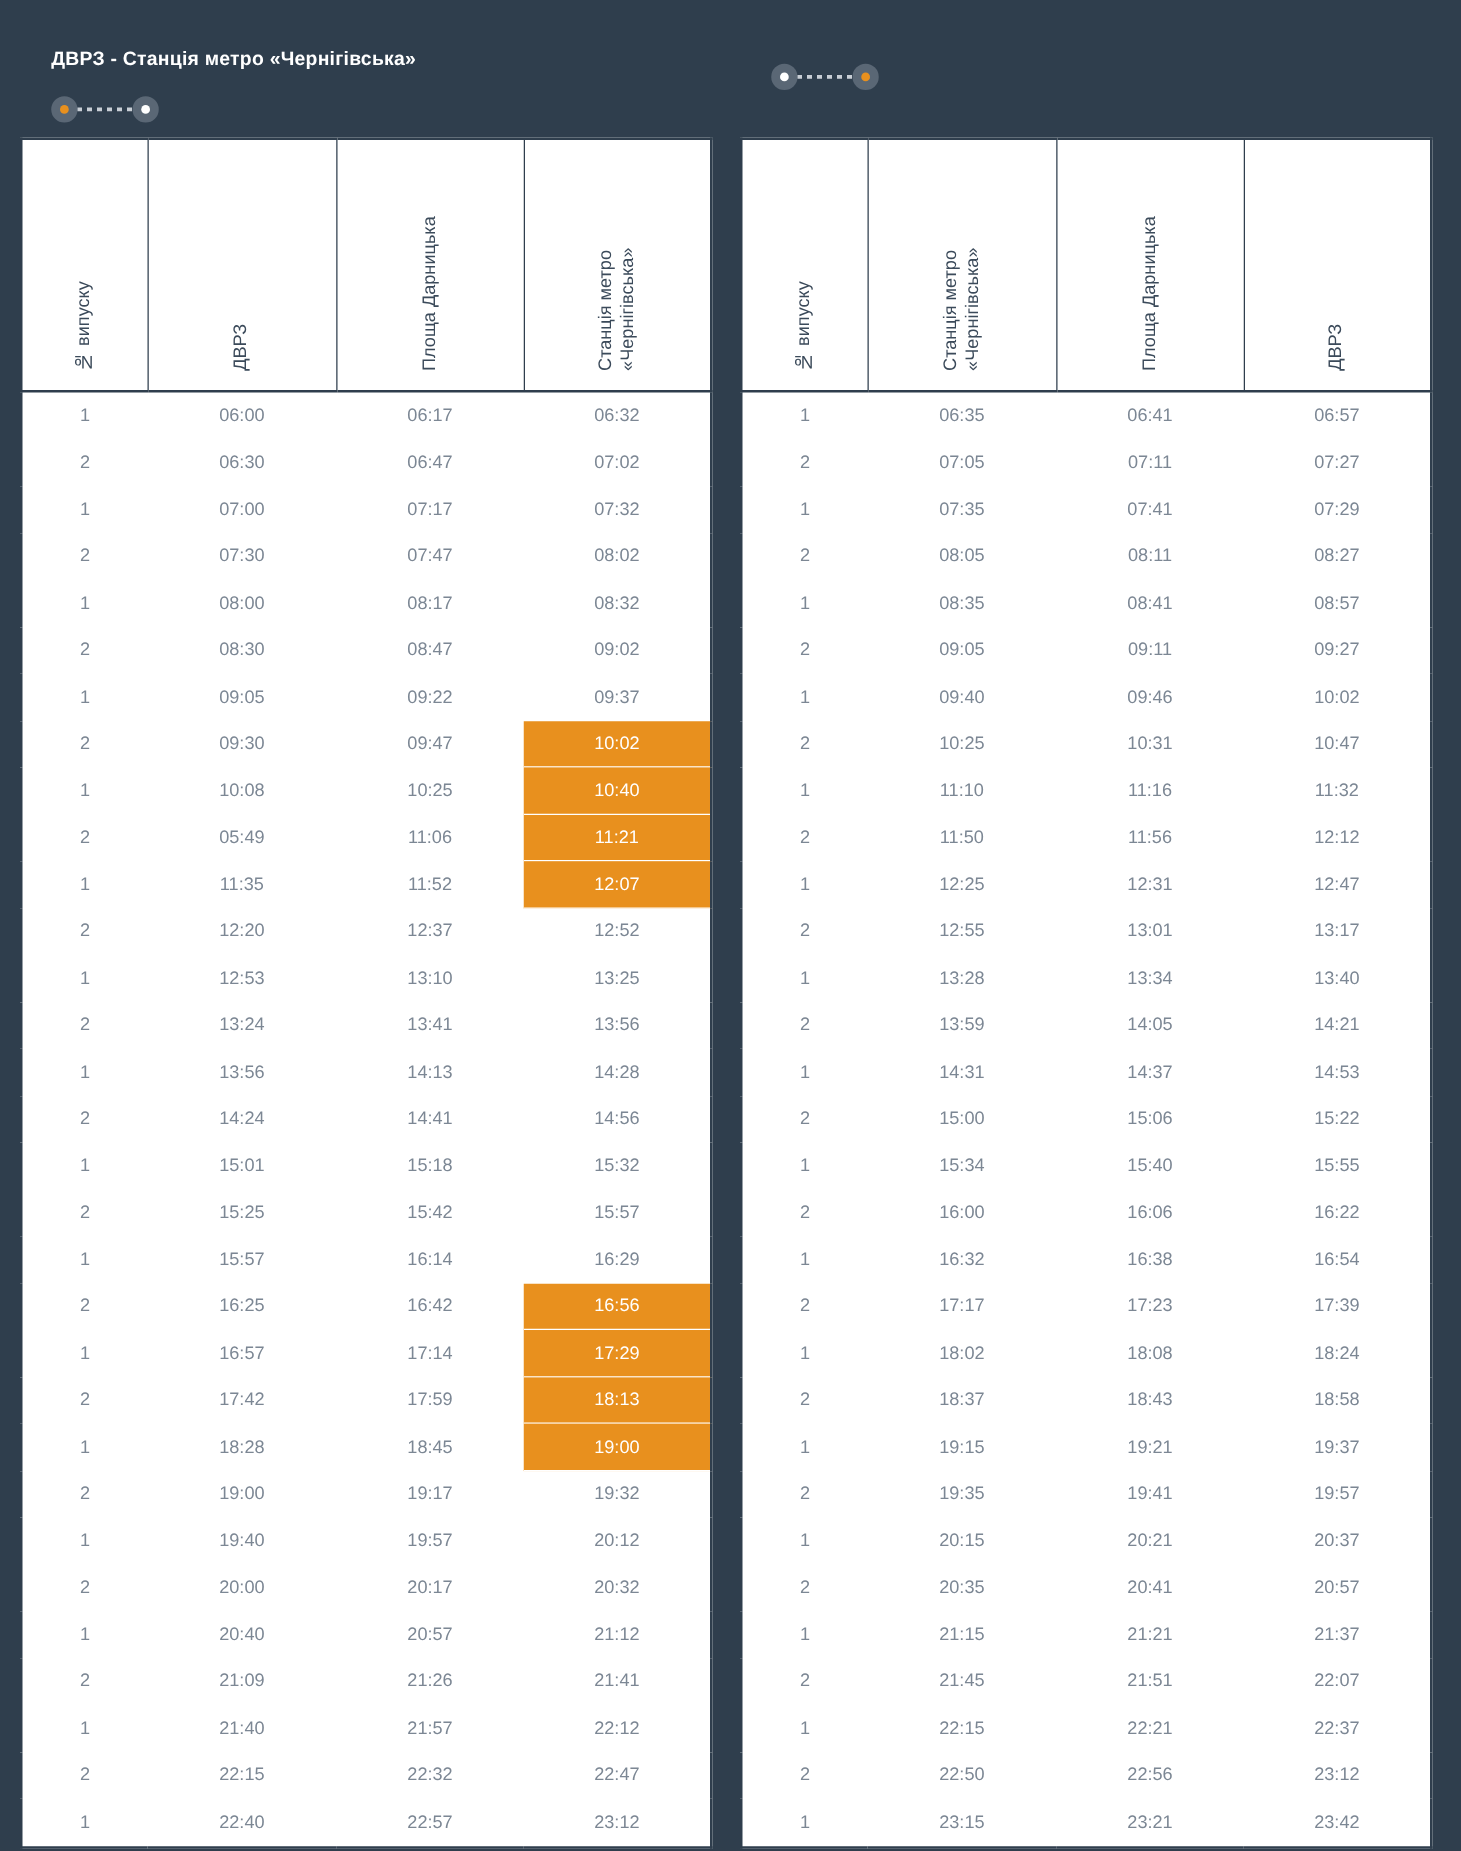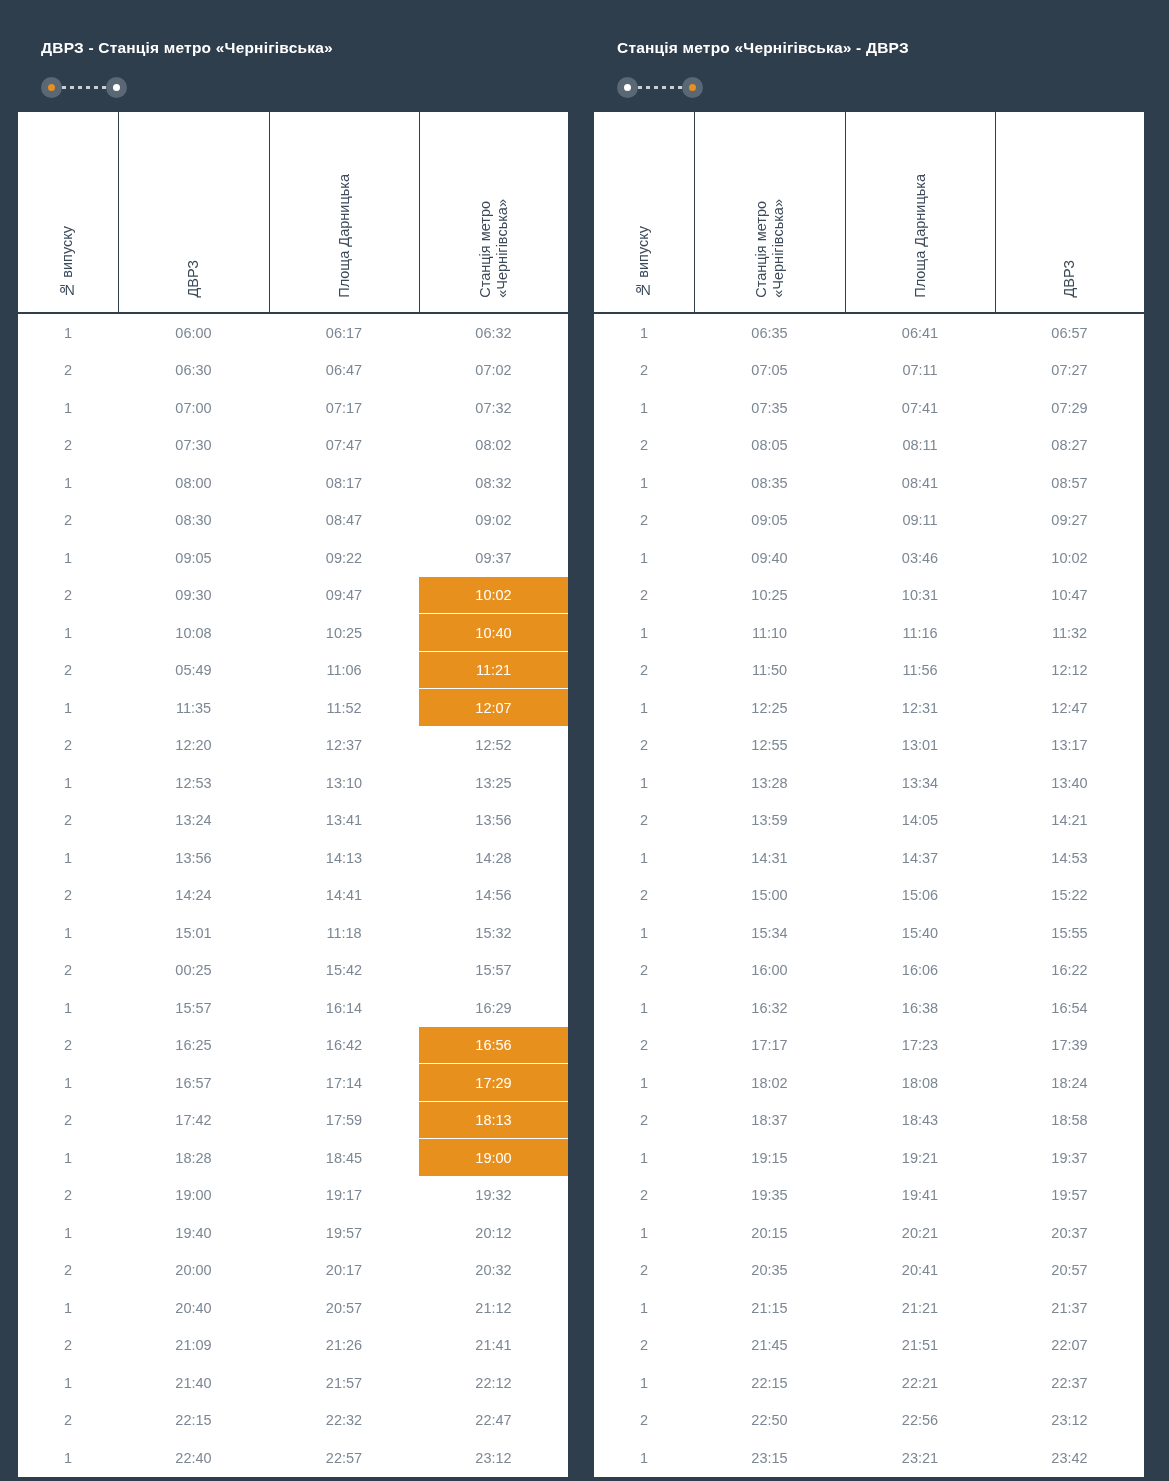--- a/index.html
+++ b/index.html
@@ -244,26 +244,26 @@
           </tr>
           <tr>
             <td>2</td>
             <td>14:24</td>
             <td>14:41</td>
             <td>14:56</td>
           </tr>
           <tr>
             <td>1</td>
             <td>15:01</td>
-            <td>11:18</td>
+            <td>15:18</td>
             <td>15:32</td>
           </tr>
           <tr>
             <td>2</td>
-            <td>00:25</td>
+            <td>15:25</td>
             <td>15:42</td>
             <td>15:57</td>
           </tr>
           <tr>
             <td>1</td>
             <td>15:57</td>
             <td>16:14</td>
             <td>16:29</td>
           </tr>
           <tr>
@@ -337,21 +337,20 @@
             <td>22:40</td>
             <td>22:57</td>
             <td>23:12</td>
           </tr>
         </tbody>
     </table>
   </div>
 
   <div class="panel">
     <div class="panel-header">
-      <div class="panel-title">Станція метро «Чернігівська» - ДВРЗ</div>
       <div class="route-indicator">
         <span class="rnode whitefirst">
             <i></i>
           </span>
         <span class="rline"></span>
         <span class="rnode orangelast">
             <i></i>
           </span>
       </div>
     </div>
@@ -404,21 +403,21 @@
           </tr>
           <tr>
             <td>2</td>
             <td>09:05</td>
             <td>09:11</td>
             <td>09:27</td>
           </tr>
           <tr>
             <td>1</td>
             <td>09:40</td>
-            <td>03:46</td>
+            <td>09:46</td>
             <td>10:02</td>
           </tr>
           <tr>
             <td>2</td>
             <td>10:25</td>
             <td>10:31</td>
             <td>10:47</td>
           </tr>
           <tr>
             <td>1</td>

